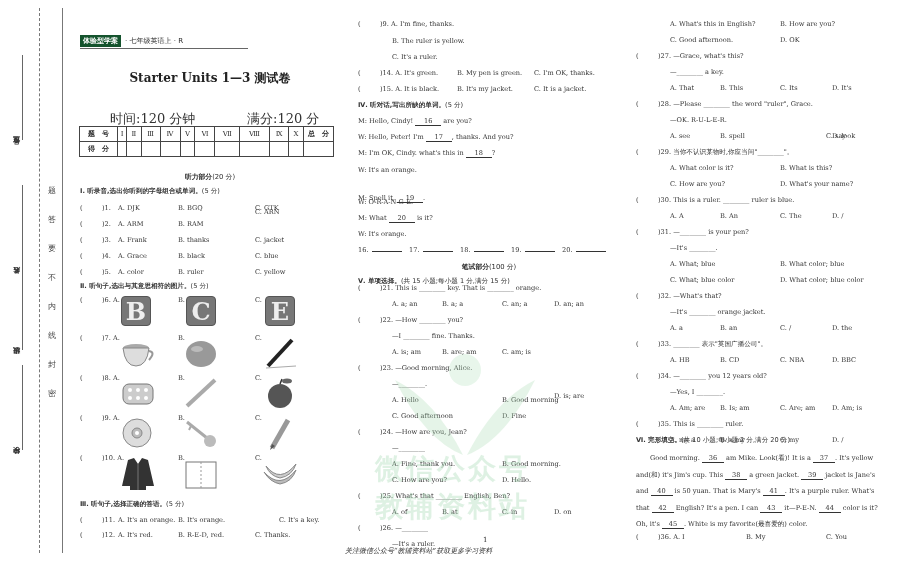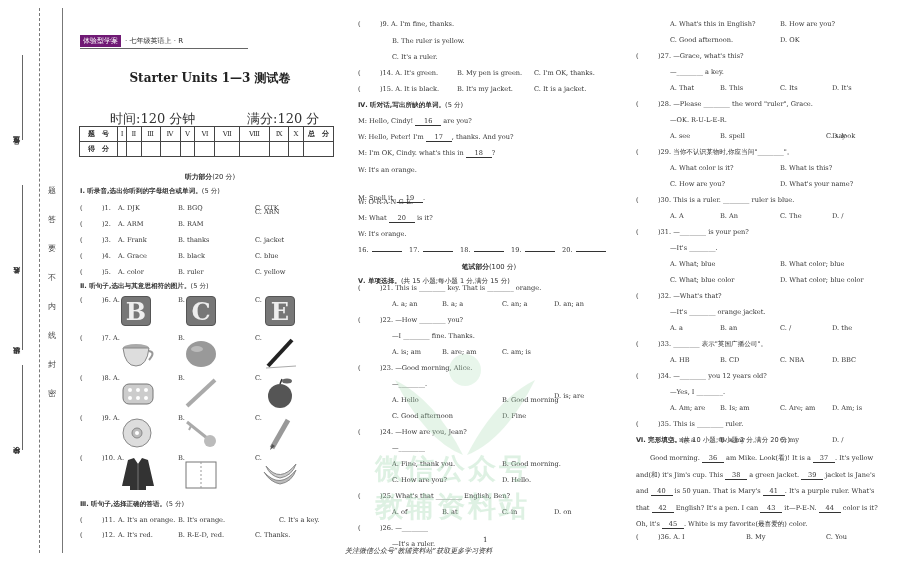--- a/index.html
+++ b/index.html
@@ -6,21 +6,21 @@
   html, body { width: 900px; height: 561px; background: #ffffff; overflow: hidden; }
   body { position: relative; font-family: "DejaVu Serif", "Liberation Serif", serif; color: #2a2a2a; font-size: 7px; }
 
   .margin-dotted { position: absolute; left: 39px; top: 8px; height: 545px; border-left: 1px dashed #777; }
   .margin-solid { position: absolute; left: 62px; top: 8px; height: 545px; border-left: 1px solid #777; }
   .margin-field { position: absolute; left: 12px; writing-mode: vertical-rl; transform: rotate(180deg); font-size: 7px; font-weight: bold; color: #333; font-family: "DejaVu Sans", sans-serif; }
   .margin-line { position: absolute; left: 22px; border-left: 1px solid #666; }
   .seal-text { position: absolute; left: 48px; font-size: 8px; color: #444; font-family: "DejaVu Sans", sans-serif; }
 
   .header-bar { position: absolute; left: 80px; top: 33px; width: 168px; height: 16px; border-bottom: 1px solid #666; display: flex; align-items: center; gap: 4px; }
-  .brand-box { background: #701a75; color: #fff; font-size: 7px; font-weight: normal; padding: 1px 3px; font-family: "DejaVu Sans", sans-serif; }
+  .brand-box { background: #14532d; color: #fff; font-size: 7px; font-weight: bold; padding: 1px 3px; font-family: "DejaVu Sans", sans-serif; }
   .header-sub { font-size: 7px; font-family: "DejaVu Sans", sans-serif; }
 
   .title { position: absolute; left: 80px; top: 70px; width: 260px; text-align: center; font-size: 12px; font-weight: bold; color: #222; }
   .time-line { position: absolute; top: 110px; font-size: 13px; color: #333; }
 
   table.score { position: absolute; left: 79px; top: 126px; width: 255px; border-collapse: collapse; font-size: 7px; }
   table.score td { border: 1px solid #444; height: 15px; text-align: center; }
   table.score td.hd { font-weight: bold; font-family: "DejaVu Sans", sans-serif; width: 38px; }
   .line { position: absolute; white-space: nowrap; font-size: 6.6px; color: #333; }
   .sec { font-weight: bold; font-family: "DejaVu Sans", sans-serif; font-size: 6.6px; }

